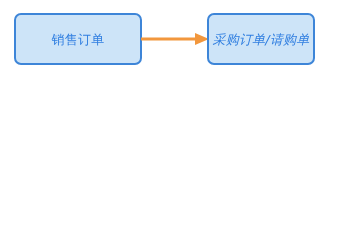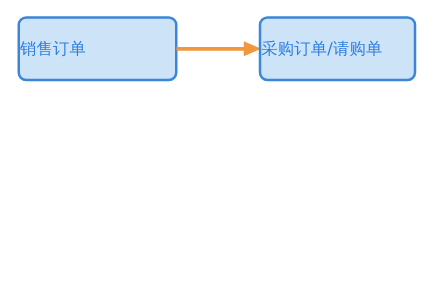--- a/index.html
+++ b/index.html
@@ -20,41 +20,42 @@
     background: #ffffff;
   }
   .node {
     position: absolute;
     box-sizing: border-box;
     background: #cde4f8;
     border: 2px solid #3d85d8;
     border-radius: 7px;
     display: flex;
     align-items: center;
-    justify-content: flex-start;
+    justify-content: center;
   }
   .node-label {
     font-size: 13px;
     line-height: 1;
     color: #2f7ee0;
     white-space: nowrap;
     letter-spacing: 0.2px;
     font-family: "DejaVu Sans", "Liberation Sans", sans-serif;
   }
   #node-sales-order {
     left: 14px;
     top: 13px;
     width: 128px;
     height: 52px;
   }
   #node-purchase-order {
     left: 207px;
     top: 13px;
-    width: 126px;
+    width: 108px;
     height: 52px;
+    font-style: italic;
   }
   .connector {
     position: absolute;
     left: 141px;
     top: 31px;
     width: 68px;
     height: 16px;
   }
   .connector svg {
     display: block;

